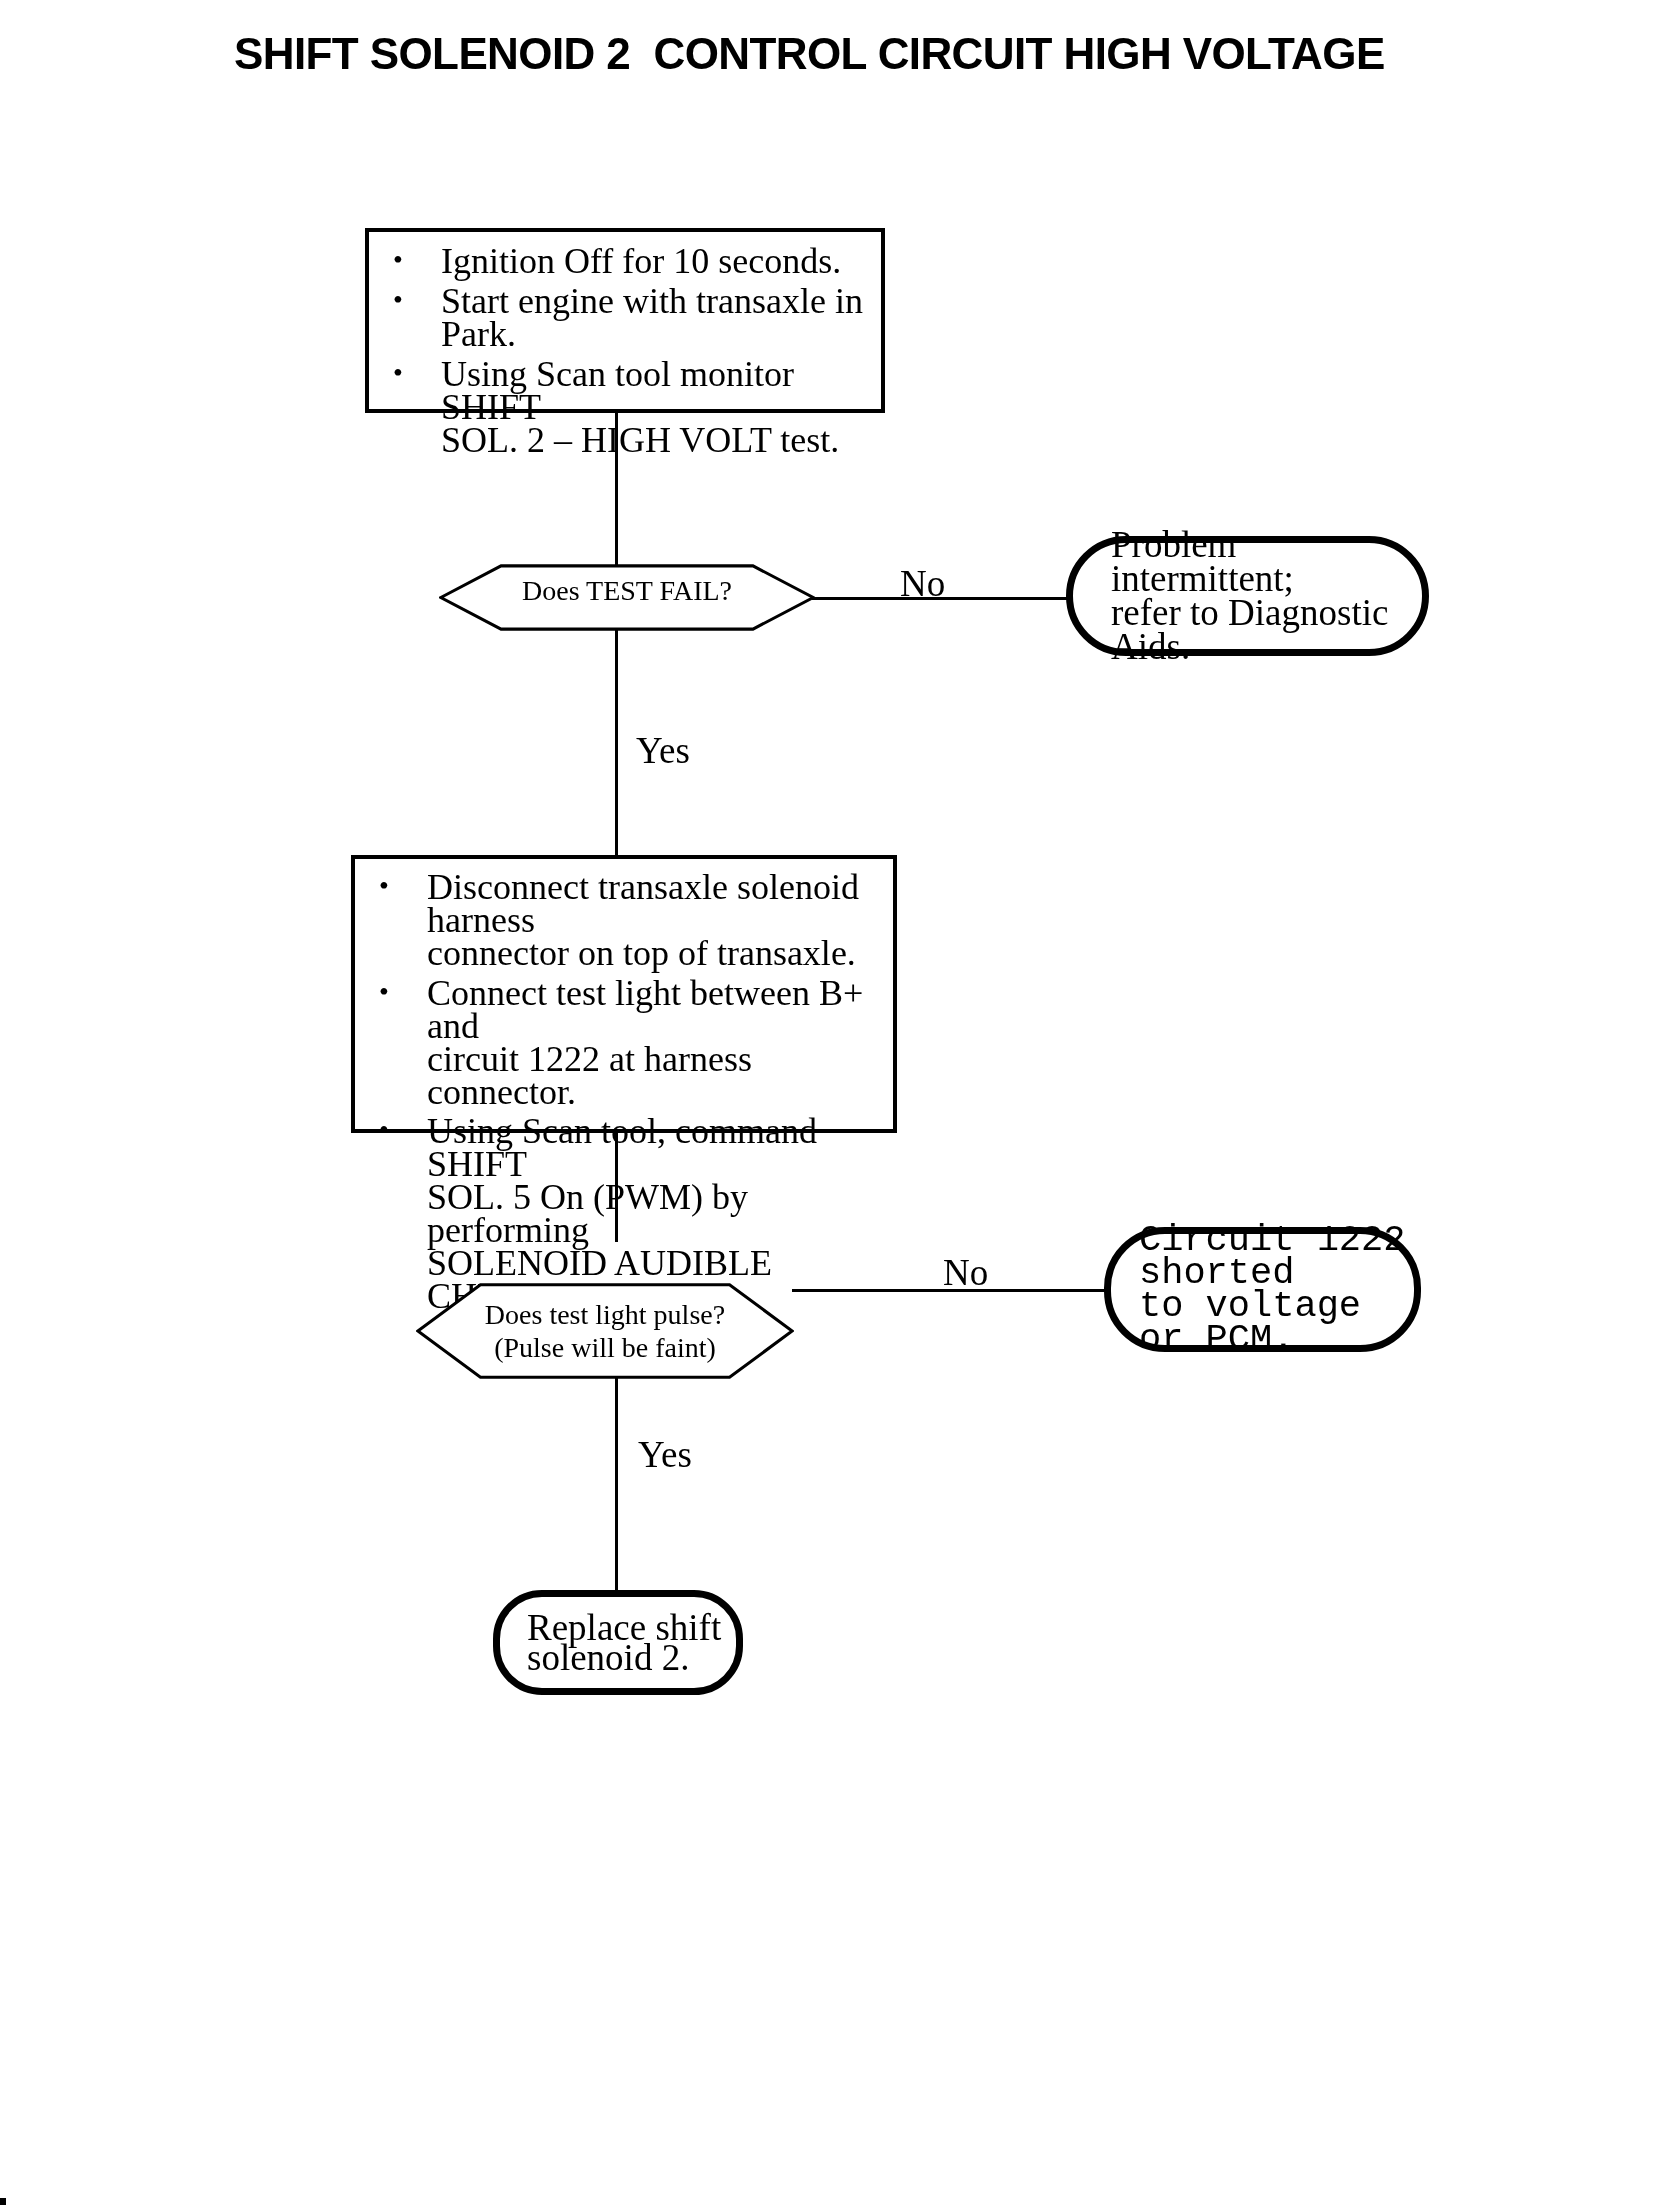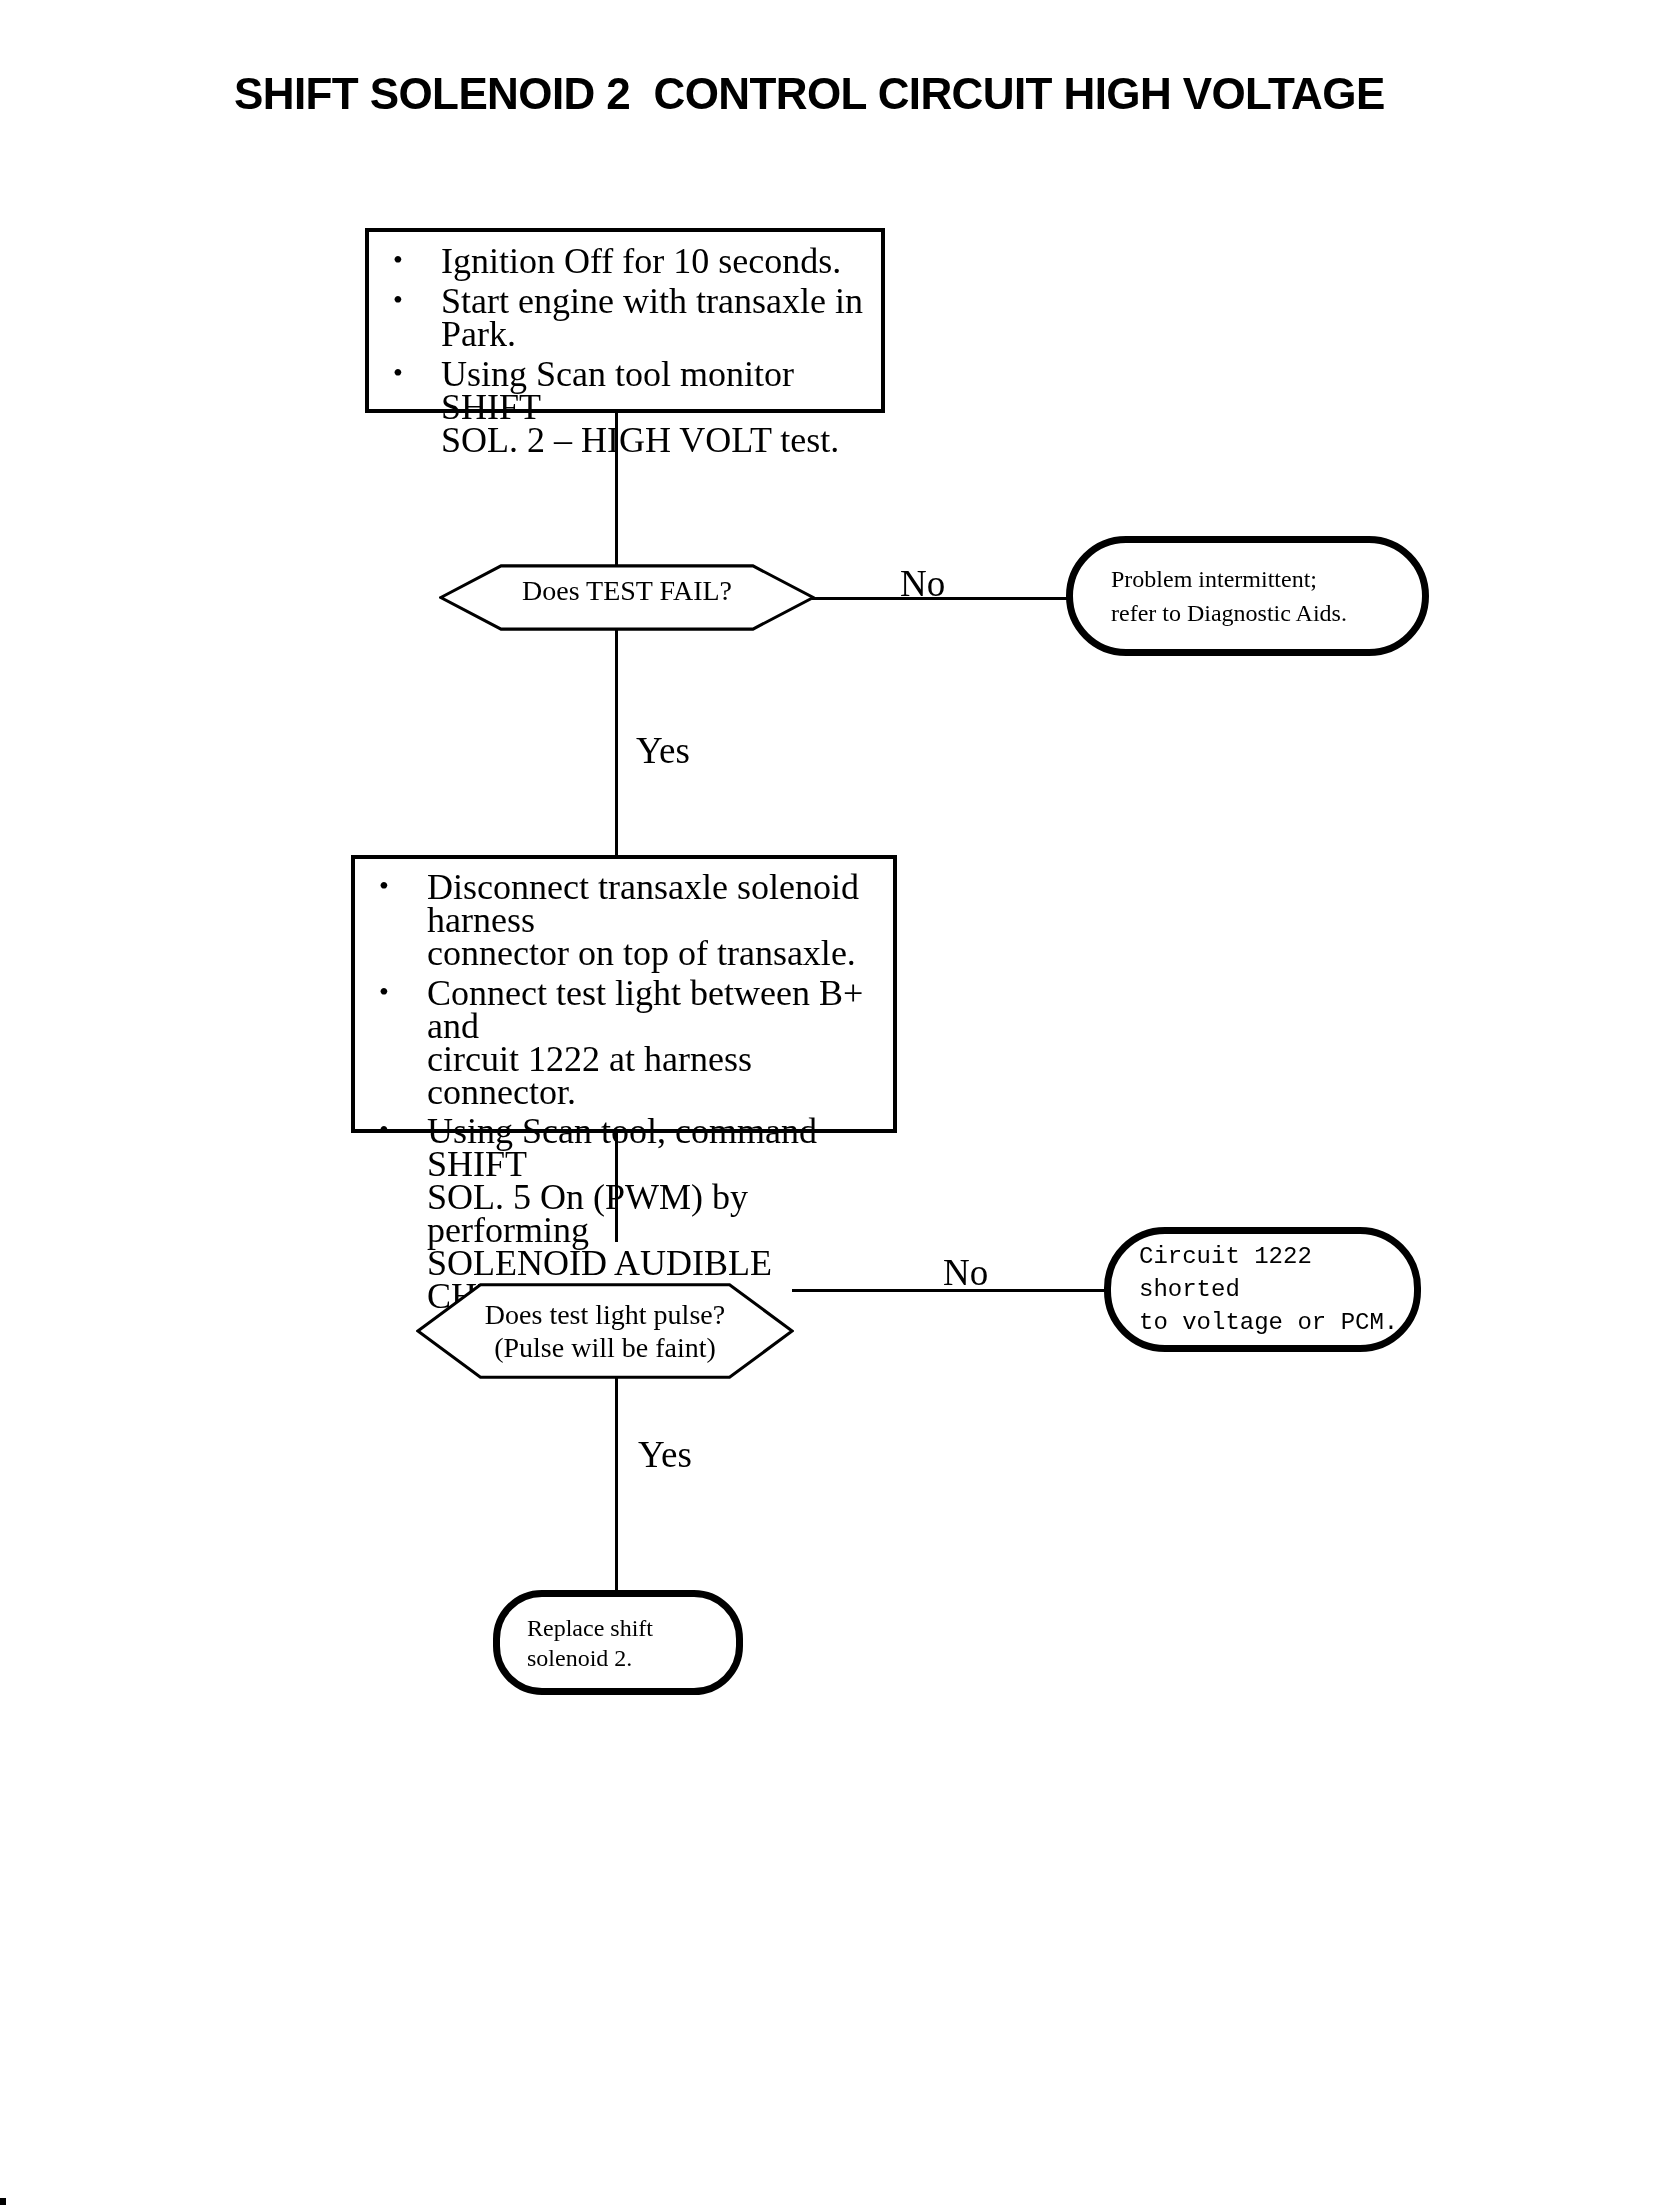--- a/index.html
+++ b/index.html
@@ -3,21 +3,21 @@
 <meta charset="utf-8">
 <style>
   html, body { margin: 0; padding: 0; background: #ffffff; }
   body { width: 1676px; height: 2205px; position: relative; font-family: "Liberation Serif", serif; color: #000; }
   .stage { position: absolute; left: 0; top: 0; width: 1676px; height: 2205px; background: #fff; overflow: hidden; }
 
   .title {
     position: absolute; left: 234px; top: 29px;
     font-family: "Liberation Sans", sans-serif;
     font-weight: bold; font-size: 44px; letter-spacing: -0.6px;
-    white-space: pre; color: #000; margin-top: 40px;
+    white-space: pre; color: #000;
   }
 
   .process-box {
     position: absolute; box-sizing: border-box;
     background: #fff; border: 4.3px solid #000;
   }
   .box-step1 { left: 365px; top: 228px; width: 520px; height: 185px; padding-top: 13.4px; }
   .box-step2 { left: 351px; top: 855px; width: 546px; height: 278px; padding-top: 12px; }
 
   .bullet-item { position: relative; padding-left: 72px; padding-right: 14.6px; margin-bottom: 6.7px; }
@@ -29,21 +29,21 @@
   .hex-label {
     position: absolute; left: 0; top: 0; width: 100%; height: 100%;
     display: flex; align-items: center; justify-content: center;
     text-align: center; font-size: 28px; line-height: 33px; white-space: pre-line;
   }
 
   .terminal {
     position: absolute; box-sizing: border-box;
     background: #fff; border: 7.3px solid #000;
     display: flex; flex-direction: column; justify-content: center;
-    font-size: 24px; line-height: 34px; white-space: pre-line;
+    font-size: 37px; line-height: 34px; white-space: pre-line;
   }
   .terminal-no1 { left: 1066px; top: 536px; width: 363px; height: 120px; border-radius: 60px; padding-left: 38px; }
   .terminal-no2 { left: 1104px; top: 1227px; width: 317px; height: 125px; border-radius: 61px; padding-left: 28px; line-height: 33px; font-family: Liberation Mono, monospace; }
   .terminal-yes { left: 493px; top: 1590px; width: 250px; height: 105px; border-radius: 49px; padding-left: 27px; line-height: 30px; }
 
   .connector { position: absolute; background: #000; }
   .v-line { width: 3px; }
   .h-line { height: 3px; }
   .line-v1 { left: 615px; top: 413px; height: 153px; }
   .line-v2 { left: 615px; top: 629px; height: 227px; }

